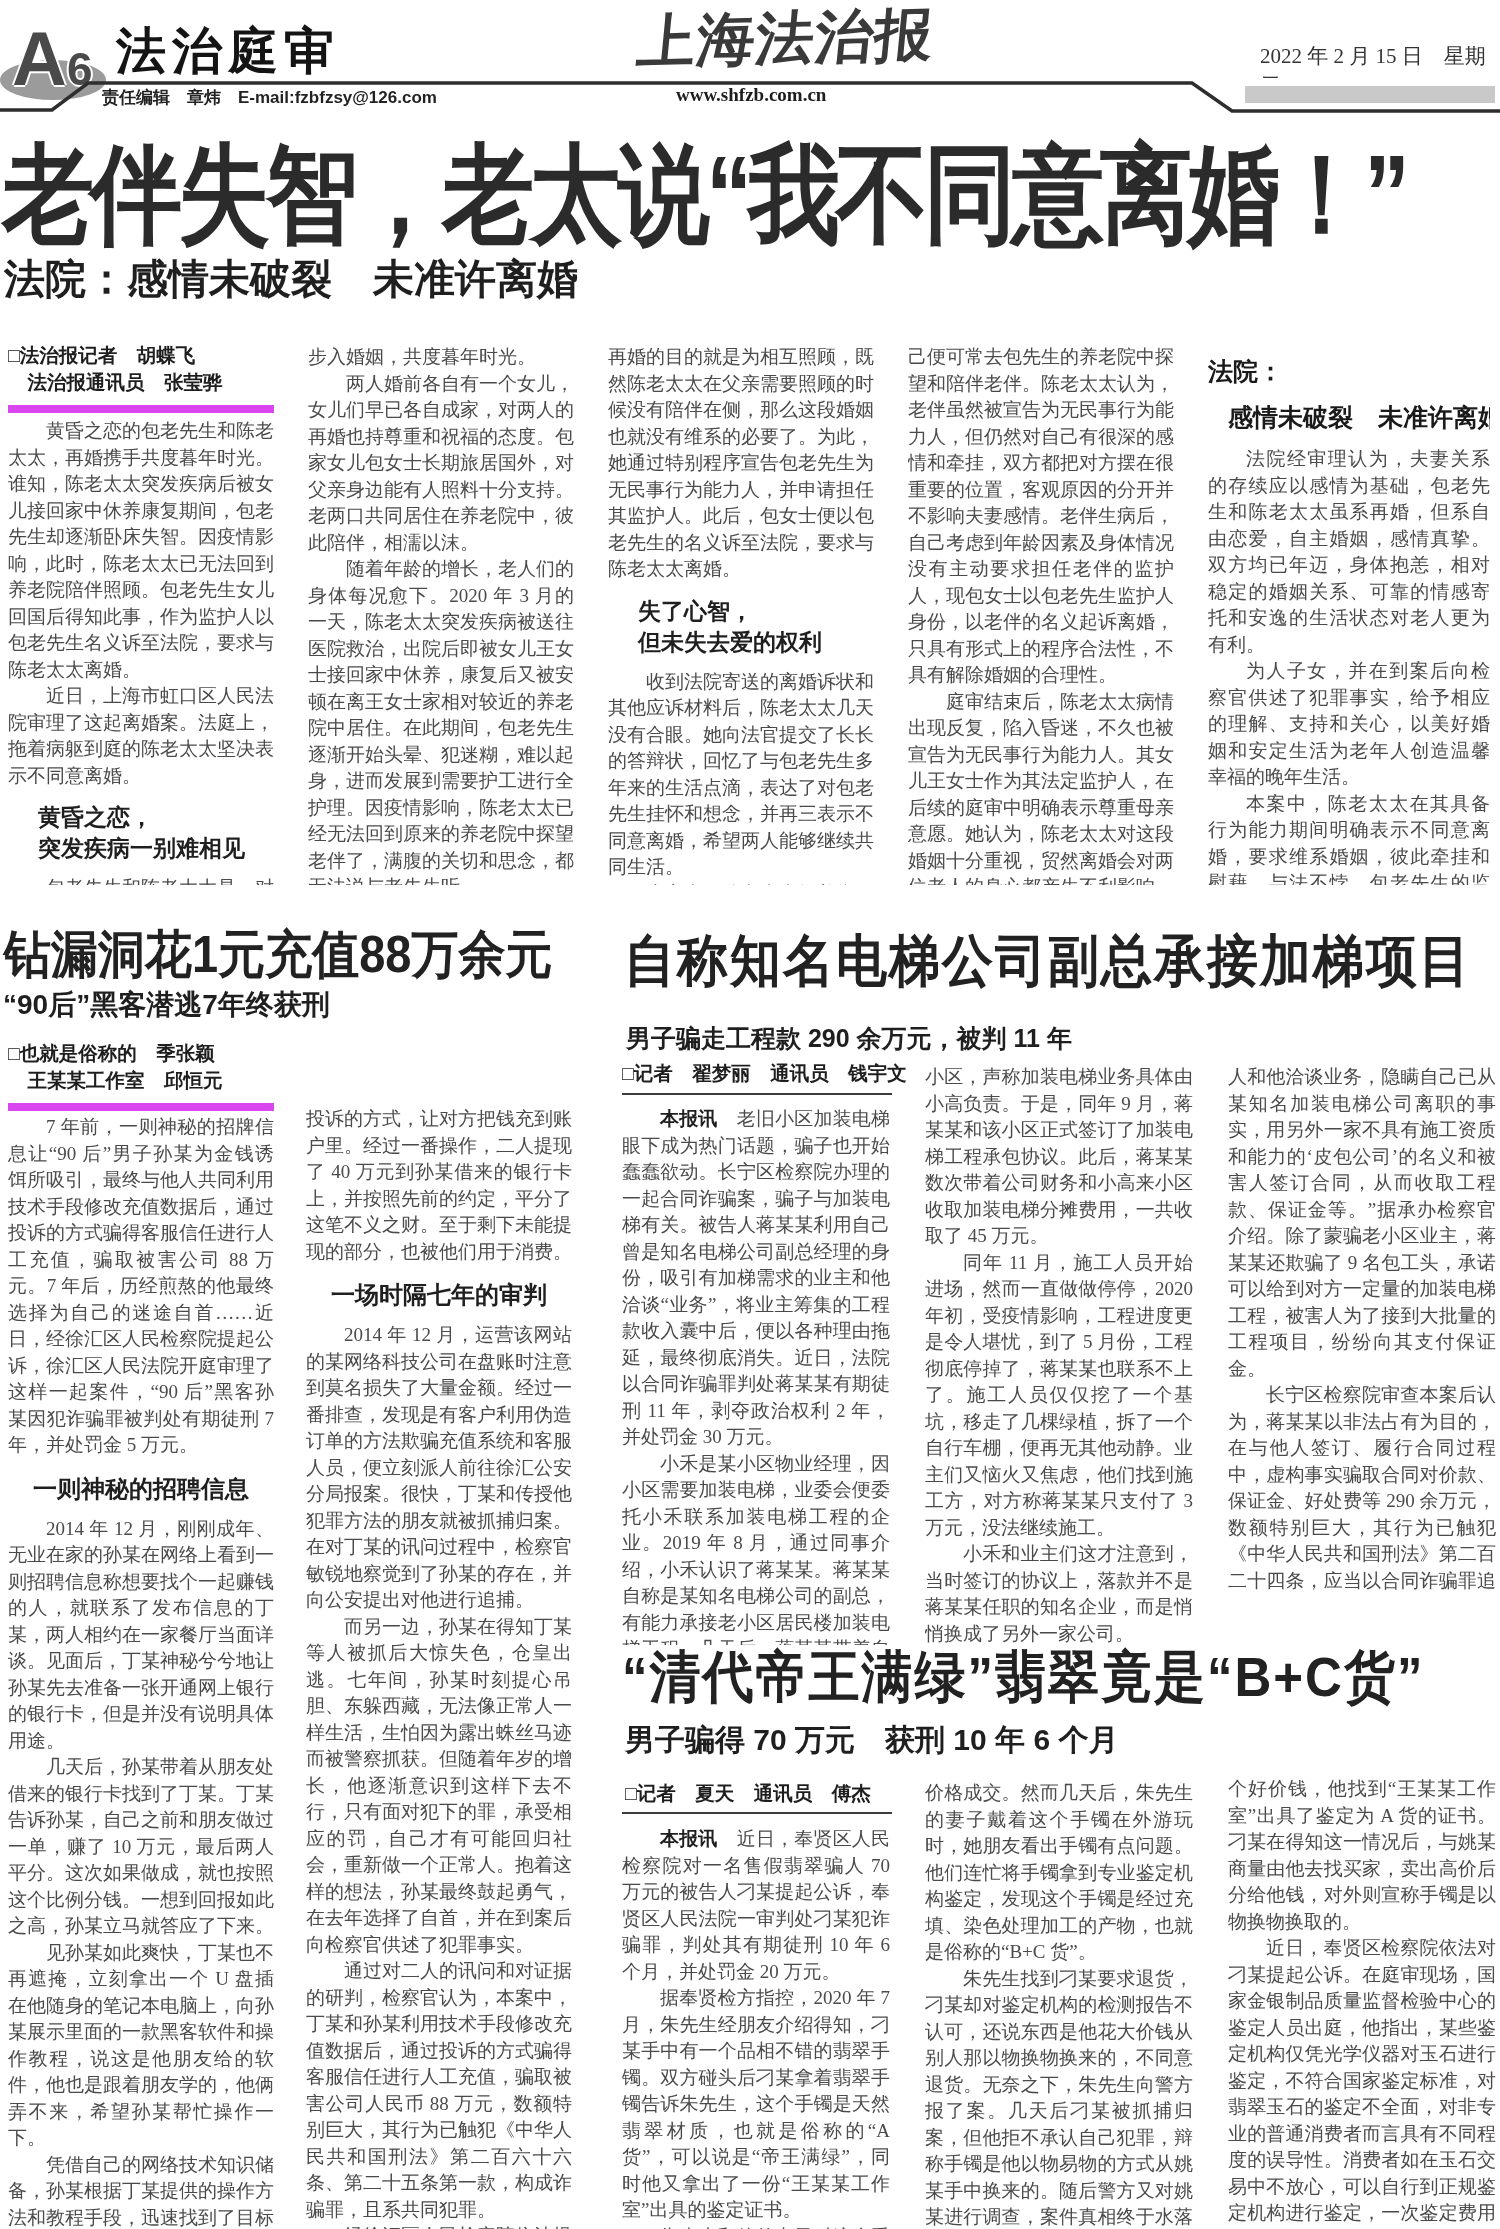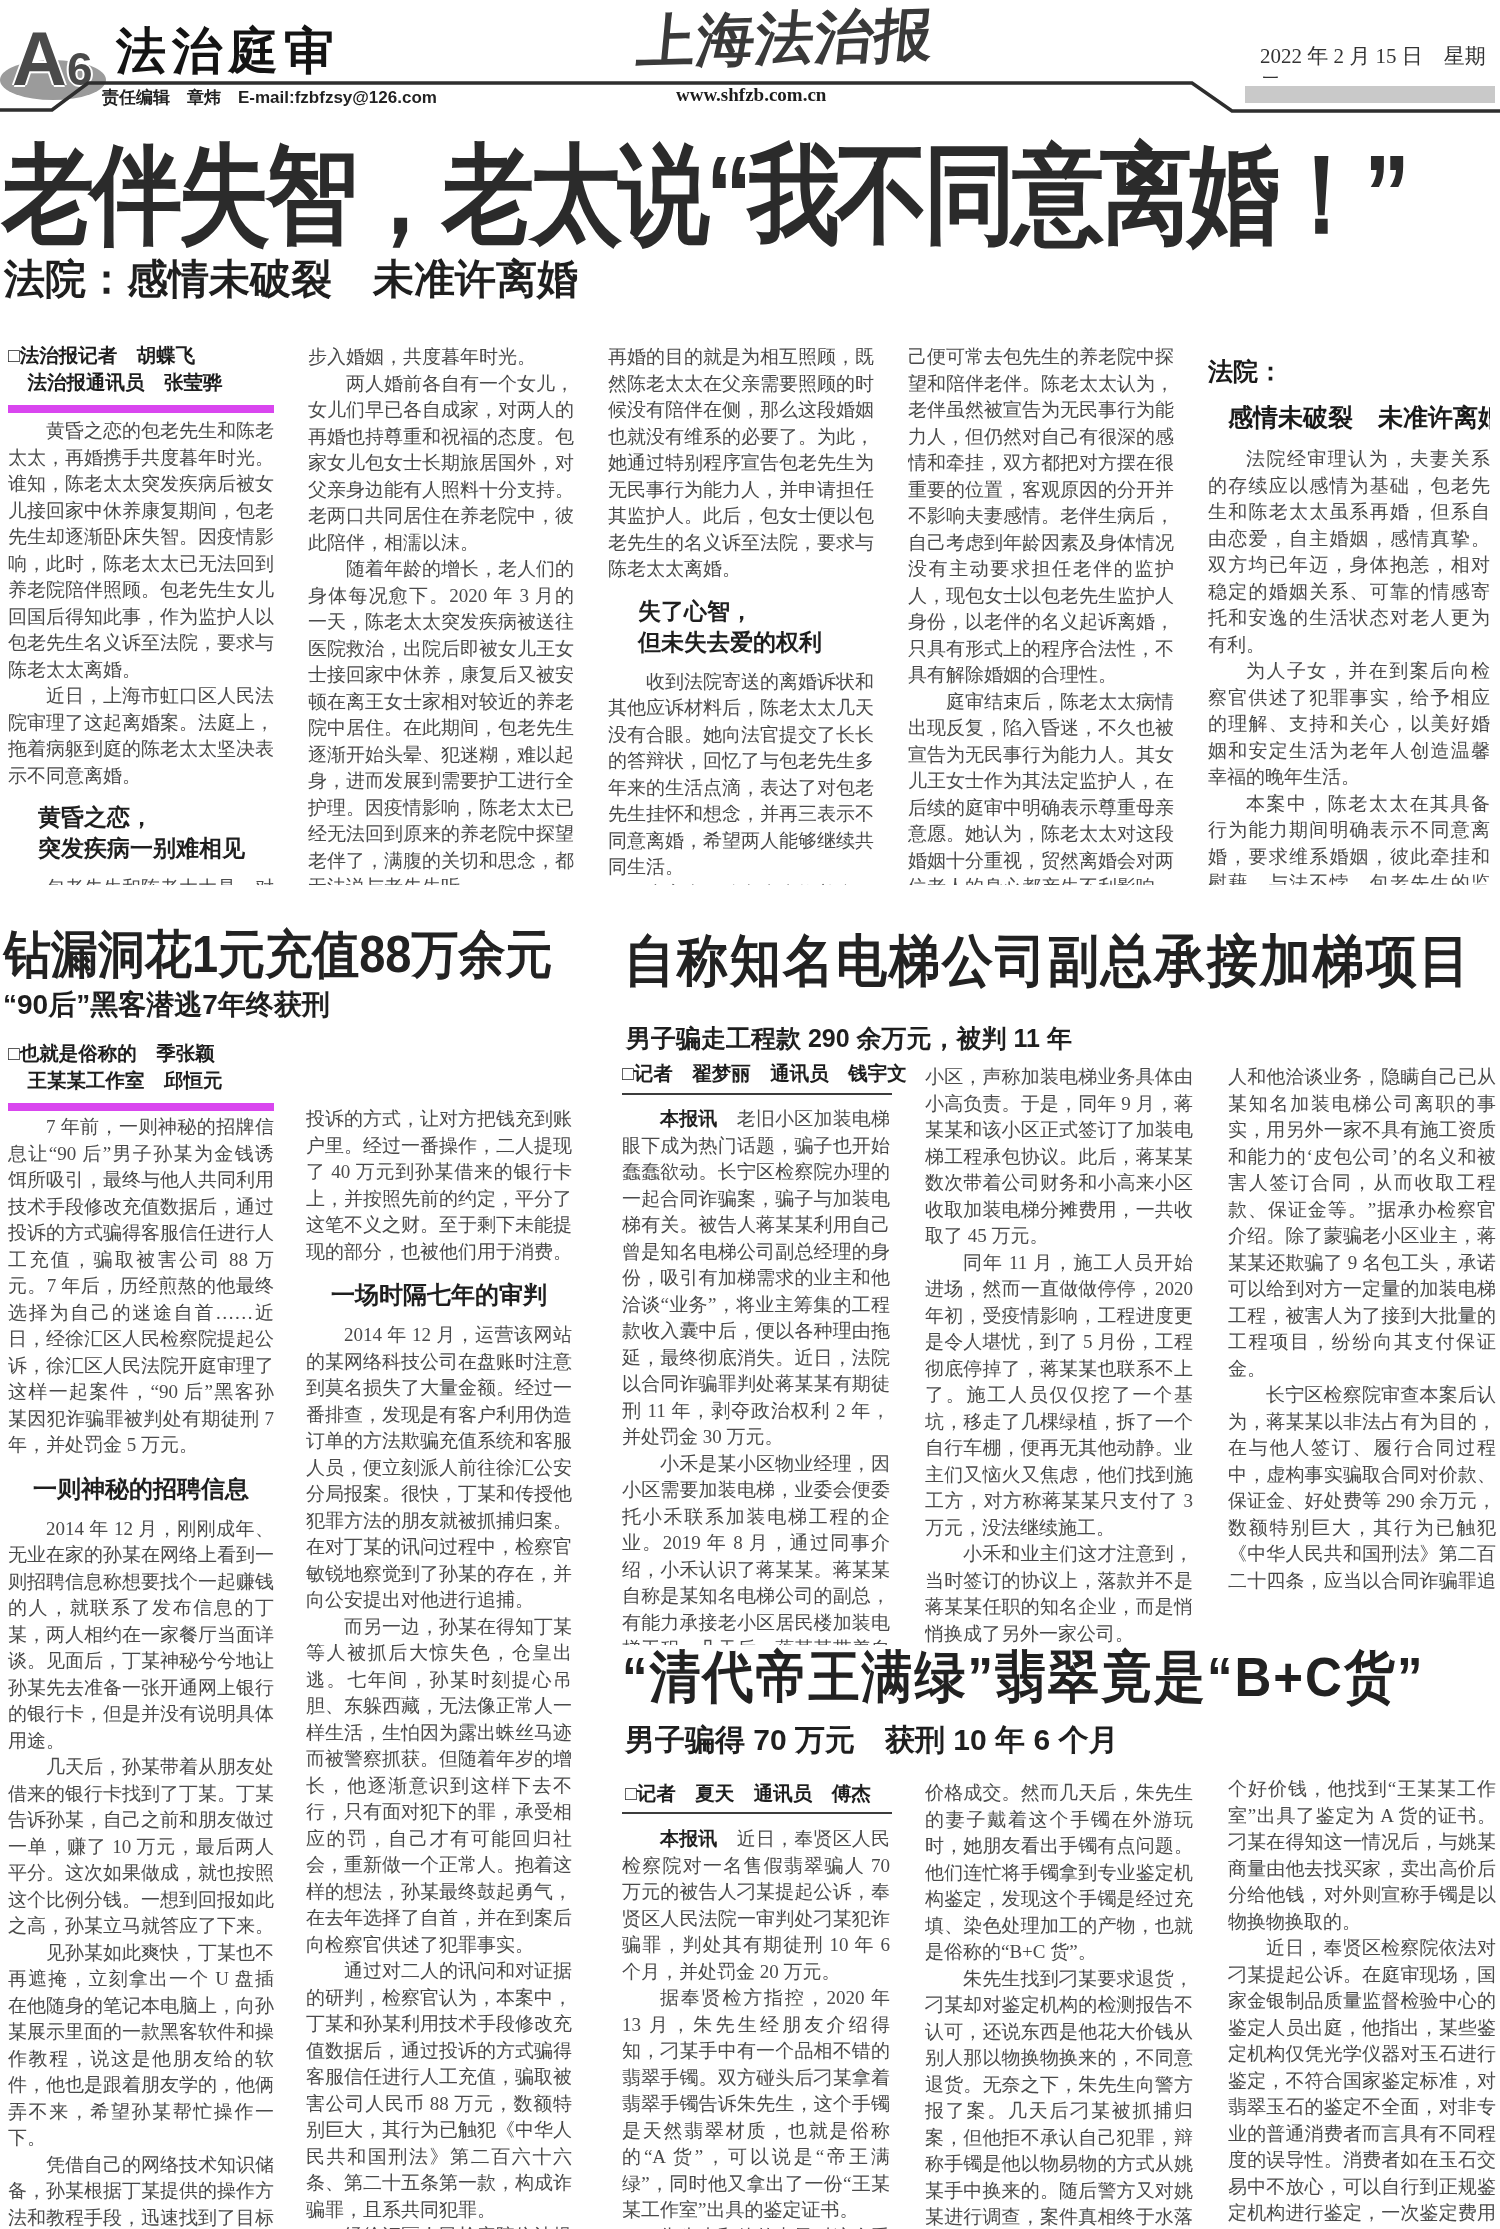--- a/index.html
+++ b/index.html
@@ -156,21 +156,21 @@
       <div class="blk cont">人和他洽谈业务，隐瞒自己已从某知名加装电梯公司离职的事实，用另外一家不具有施工资质和能力的‘皮包公司’的名义和被害人签订合同，从而收取工程款、保证金等。”据承办检察官介绍。除了蒙骗老小区业主，蒋某某还欺骗了 9 名包工头，承诺可以给到对方一定量的加装电梯工程，被害人为了接到大批量的工程项目，纷纷向其支付保证金。</div>
       <div class="blk p">长宁区检察院审查本案后认为，蒋某某以非法占有为目的，在与他人签订、履行合同过程中，虚构事实骗取合同对价款、保证金、好处费等 290 余万元，数额特别巨大，其行为已触犯《中华人民共和国刑法》第二百二十四条，应当以合同诈骗罪追究其刑事责任。</div>
     </div>
 
   <div class="abs h-story h4">“清代帝王满绿”翡翠竟是“B+C货”</div>
   <div class="abs deck-story deck4">男子骗得 70 万元　获刑 10 年 6 个月</div>
   <div class="abs byline" style="left:625px;top:1780px;white-space:pre;">□记者　夏天　通讯员　傅杰</div>
   <div class="abs rule" style="left:622px;top:1812px;width:270px;"></div>
   <div class="abs col colw" style="left:622px;top:1826px;height:403px;">
       <div class="blk p"><b>本报讯</b>　近日，奉贤区人民检察院对一名售假翡翠骗人 70 万元的被告人刁某提起公诉，奉贤区人民法院一审判处刁某犯诈骗罪，判处其有期徒刑 10 年 6 个月，并处罚金 20 万元。</div>
-      <div class="blk p">据奉贤检方指控，2020 年 13 月，朱先生经朋友介绍得知，刁某手中有一个品相不错的翡翠手镯。双方碰头后刁某拿着翡翠手镯告诉朱先生，这个手镯是天然翡翠材质，也就是俗称的“A 货”，可以说是“帝王满绿”，同时他又拿出了一份“王某某工作室”出具的鉴定证书。</div>
+      <div class="blk p">据奉贤检方指控，2020 年 7 月，朱先生经朋友介绍得知，刁某手中有一个品相不错的翡翠手镯。双方碰头后刁某拿着翡翠手镯告诉朱先生，这个手镯是天然翡翠材质，也就是俗称的“A 货”，可以说是“帝王满绿”，同时他又拿出了一份“王某某工作室”出具的鉴定证书。</div>
       <div class="blk p">朱先生和他的妻子对这个手镯爱不释手，最终他们以 70 万元的</div>
     </div>
   <div class="abs col colw" style="left:925px;top:1780px;height:449px;">
       <div class="blk cont">价格成交。然而几天后，朱先生的妻子戴着这个手镯在外游玩时，她朋友看出手镯有点问题。他们连忙将手镯拿到专业鉴定机构鉴定，发现这个手镯是经过充填、染色处理加工的产物，也就是俗称的“B+C 货”。</div>
       <div class="blk p">朱先生找到刁某要求退货，刁某却对鉴定机构的检测报告不认可，还说东西是他花大价钱从别人那以物换物换来的，不同意退货。无奈之下，朱先生向警方报了案。几天后刁某被抓捕归案，但他拒不承认自己犯罪，辩称手镯是他以物易物的方式从姚某手中换来的。随后警方又对姚某进行调查，案件真相终于水落石出。</div>
     </div>
   <div class="abs col colw" style="left:1228px;top:1776px;height:453px;">
       <div class="blk cont">个好价钱，他找到“王某某工作室”出具了鉴定为 A 货的证书。刁某在得知这一情况后，与姚某商量由他去找买家，卖出高价后分给他钱，对外则宣称手镯是以物换物换取的。</div>
       <div class="blk p">近日，奉贤区检察院依法对刁某提起公诉。在庭审现场，国家金银制品质量监督检验中心的鉴定人员出庭，他指出，某些鉴定机构仅凭光学仪器对玉石进行鉴定，不符合国家鉴定标准，对翡翠玉石的鉴定不全面，对非专业的普通消费者而言具有不同程度的误导性。消费者如在玉石交易中不放心，可以自行到正规鉴定机构进行鉴定，一次鉴定费用通常仅需数百元。奉贤区法院经审理，依法支持了奉贤检方的公诉意见。</div>
     </div>

